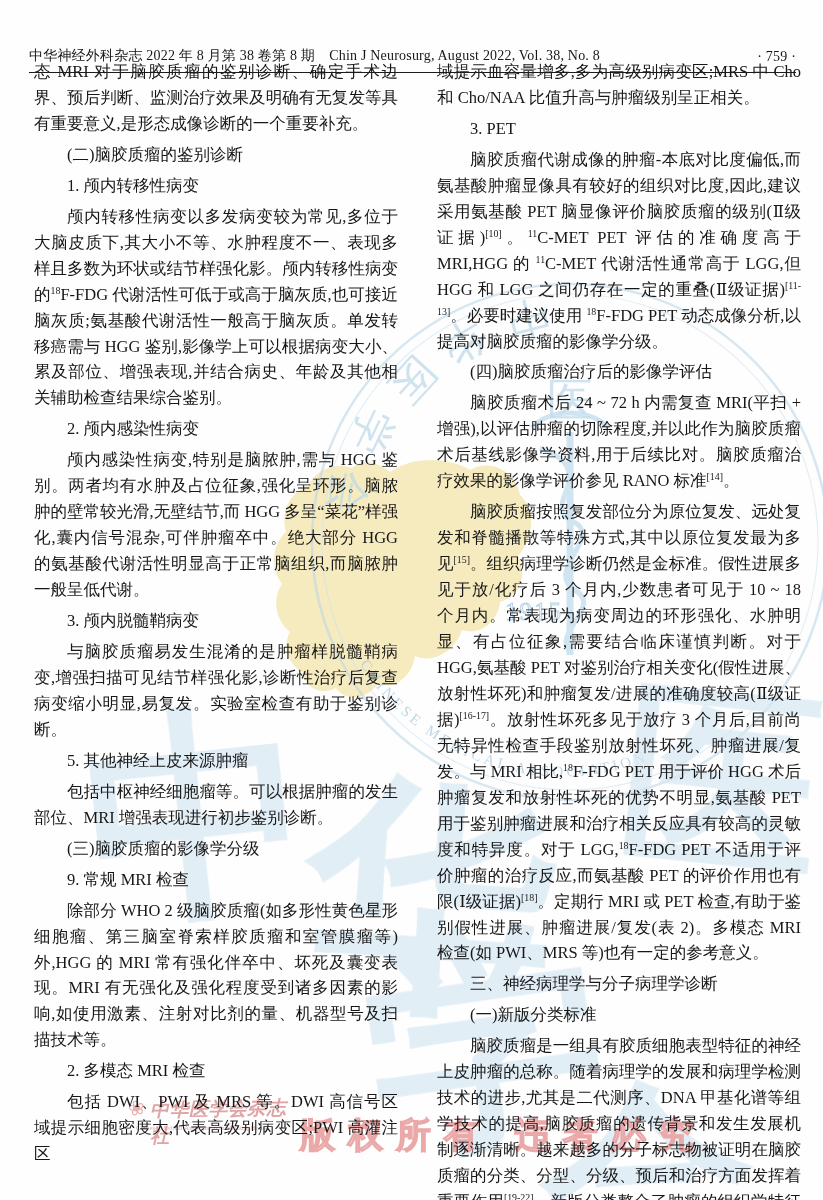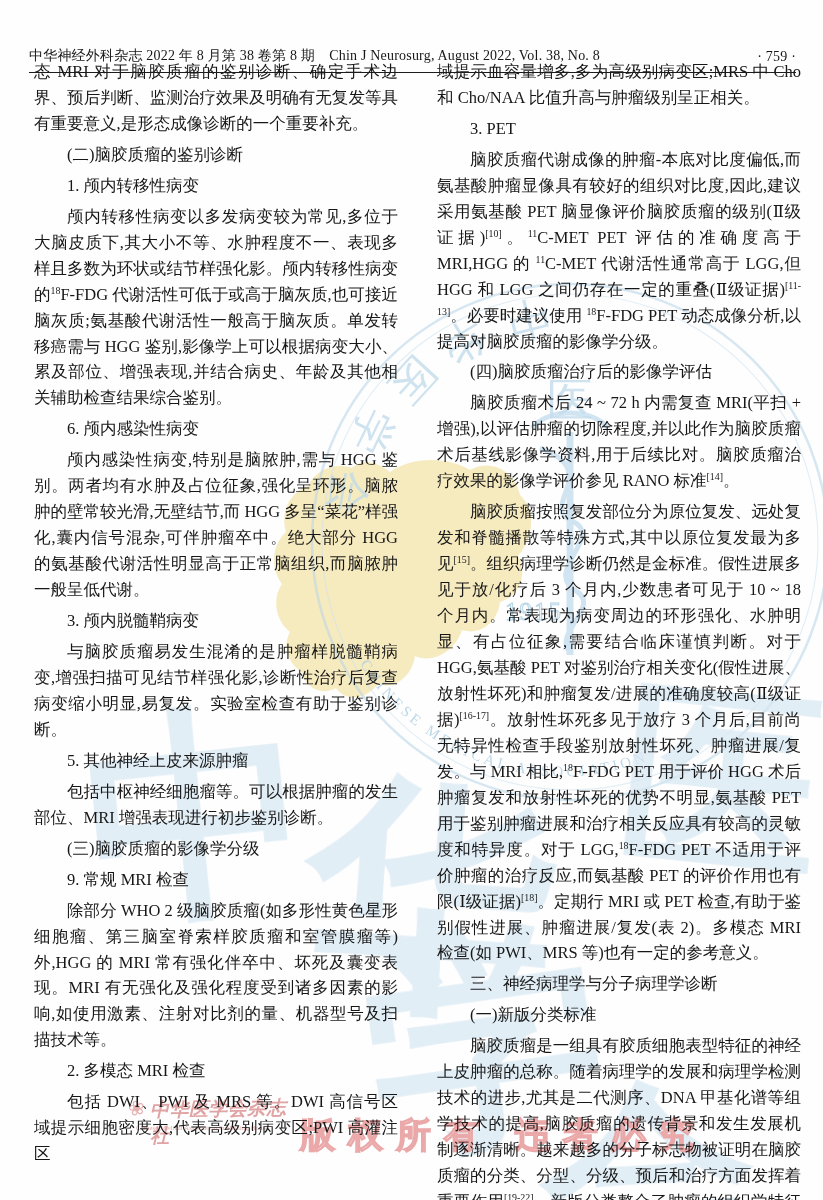--- a/index.html
+++ b/index.html
@@ -105,21 +105,21 @@
   <div class="hdr">
     <span>中华神经外科杂志 2022 年 8 月第 38 卷第 8 期　Chin J Neurosurg, August 2022, Vol. 38, No. 8</span>
     <span>· 759 ·</span>
   </div>
 
   <div class="col col-left">
       <p class="noindent">态 MRI 对于脑胶质瘤的鉴别诊断、确定手术边界、预后判断、监测治疗效果及明确有无复发等具有重要意义,是形态成像诊断的一个重要补充。</p>
       <p>(二)脑胶质瘤的鉴别诊断</p>
       <p>1. 颅内转移性病变</p>
       <p>颅内转移性病变以多发病变较为常见,多位于大脑皮质下,其大小不等、水肿程度不一、表现多样且多数为环状或结节样强化影。颅内转移性病变的<sup>18</sup>F-FDG 代谢活性可低于或高于脑灰质,也可接近脑灰质;氨基酸代谢活性一般高于脑灰质。单发转移癌需与 HGG 鉴别,影像学上可以根据病变大小、累及部位、增强表现,并结合病史、年龄及其他相关辅助检查结果综合鉴别。</p>
-      <p>6. 颅内感染性病变</p>
+      <p>2. 颅内感染性病变</p>
       <p>颅内感染性病变,特别是脑脓肿,需与 HGG 鉴别。两者均有水肿及占位征象,强化呈环形。脑脓肿的壁常较光滑,无壁结节,而 HGG 多呈“菜花”样强化,囊内信号混杂,可伴肿瘤卒中。绝大部分 HGG 的氨基酸代谢活性明显高于正常脑组织,而脑脓肿一般呈低代谢。</p>
       <p>3. 颅内脱髓鞘病变</p>
       <p>与脑胶质瘤易发生混淆的是肿瘤样脱髓鞘病变,增强扫描可见结节样强化影,诊断性治疗后复查病变缩小明显,易复发。实验室检查有助于鉴别诊断。</p>
       <p>5. 其他神经上皮来源肿瘤</p>
       <p>包括中枢神经细胞瘤等。可以根据肿瘤的发生部位、MRI 增强表现进行初步鉴别诊断。</p>
       <p>(三)脑胶质瘤的影像学分级</p>
       <p>9. 常规 MRI 检查</p>
       <p>除部分 WHO 2 级脑胶质瘤(如多形性黄色星形细胞瘤、第三脑室脊索样胶质瘤和室管膜瘤等)外,HGG 的 MRI 常有强化伴卒中、坏死及囊变表现。MRI 有无强化及强化程度受到诸多因素的影响,如使用激素、注射对比剂的量、机器型号及扫描技术等。</p>
       <p>2. 多模态 MRI 检查</p>
       <p>包括 DWI、PWI 及 MRS 等。DWI 高信号区域提示细胞密度大,代表高级别病变区;PWI 高灌注区</p>

